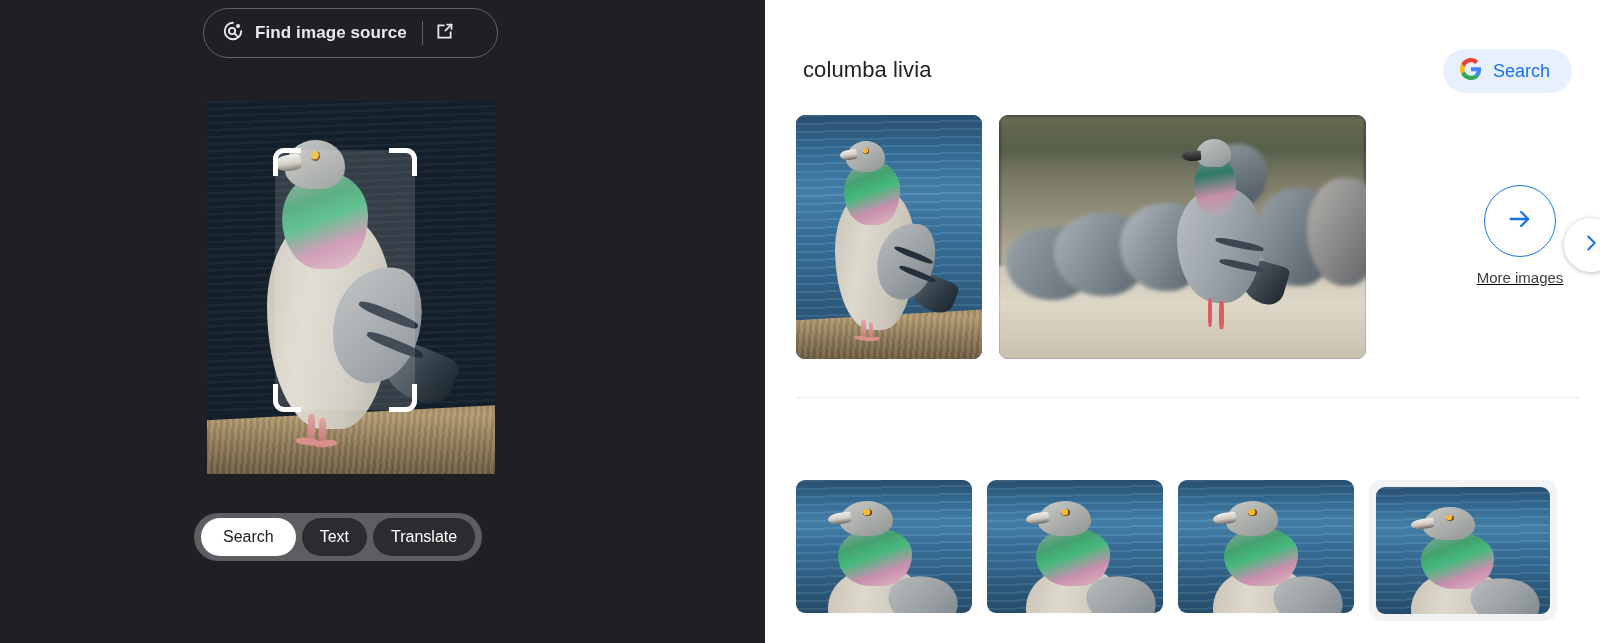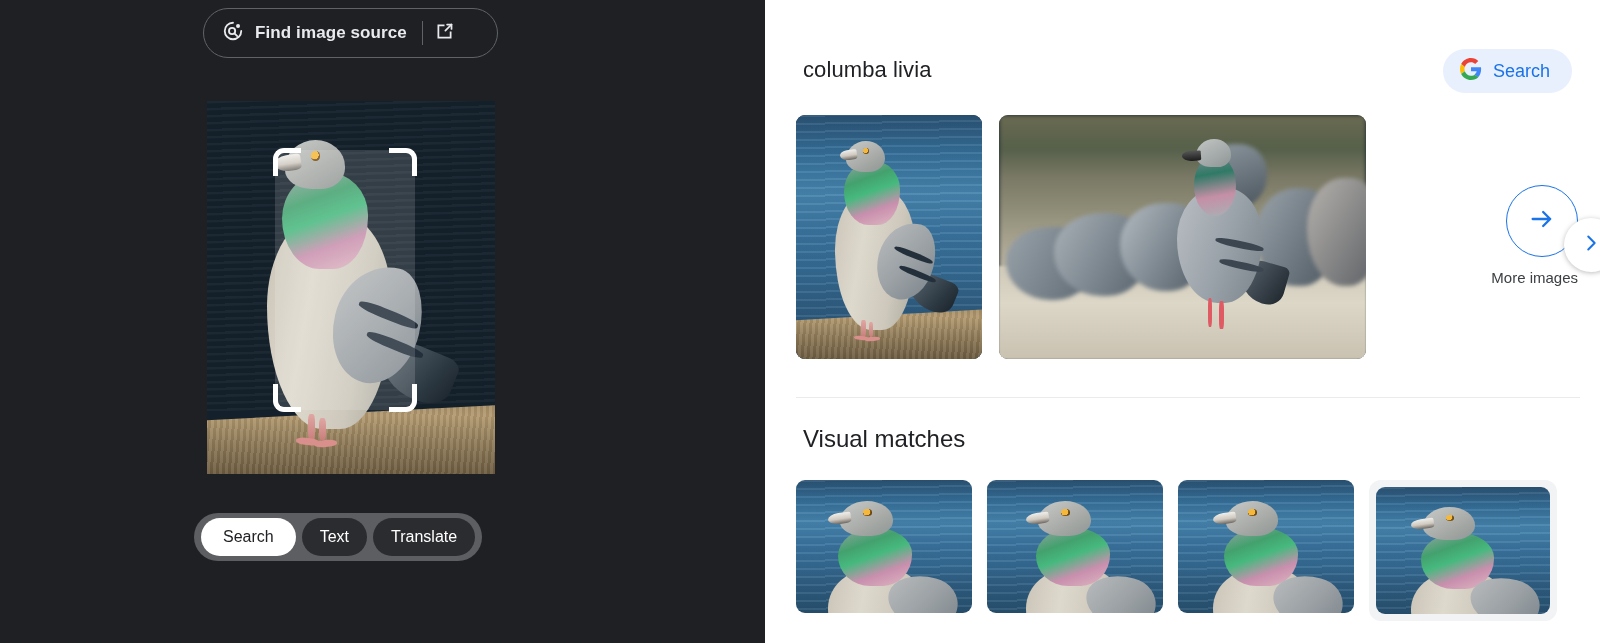--- a/index.html
+++ b/index.html
@@ -261,21 +261,21 @@
     background: linear-gradient(180deg,#2a5274 0%, #36709a 16%, #4684ae 32%, #3a749f 48%, #356a92 64%, #2e5c80 80%, #27506f 100%);
   }
   .wp-lines {
     position:absolute; inset:0;
     background: repeating-linear-gradient(179deg,
       rgba(255,255,255,.07) 0 2px, rgba(0,0,0,.05) 2px 8px);
   }
 
   .more-images {
     position: absolute; right: 22px; top: 148px;
-    width: 116px; display: flex; flex-direction: column; align-items: flex-end; gap: 12px;
+    width: 116px; display: flex; flex-direction: column; align-items: center; gap: 12px; text-decoration: underline;
   }
   .mi-circle {
     width: 72px; height: 72px; border-radius: 50%;
     border: 1px solid #1a73e8;
     display: flex; align-items: center; justify-content: center;
     cursor: pointer; background: #fff;
   }
   .mi-label { font-size: 15px; color: #3c4043; white-space: nowrap; }
 
   .scroll-next {
@@ -463,21 +463,20 @@
     <div class="scroll-next">
       <span>
         <svg width="22" height="22" viewBox="0 0 24 24" fill="none">
           <path d="M9 5l7 7-7 7" stroke="#1a73e8" stroke-width="2.2" stroke-linecap="round" stroke-linejoin="round"></path>
         </svg>
       </span>
     </div>
 
     <div class="divider"></div>
 
-    <div class="section-title">Visual matches</div>
 
     <div class="matches-row">
       <div class="match-card">
         <div class="wp">
           <div class="wp-water"></div>
           <div class="wp-lines"></div>
           <div class="bird bird-body" style="left:18%;top:66%;width:56%;height:70%"></div>
           <div class="bird bird-neck" style="left:24%;top:36%;width:42%;height:44%"></div>
           <div class="bird bird-head" style="left:25%;top:16%;width:30%;height:26%"></div>
           <div class="bird bird-beak" style="left:18%;top:25%;width:13%;height:8%"></div>

